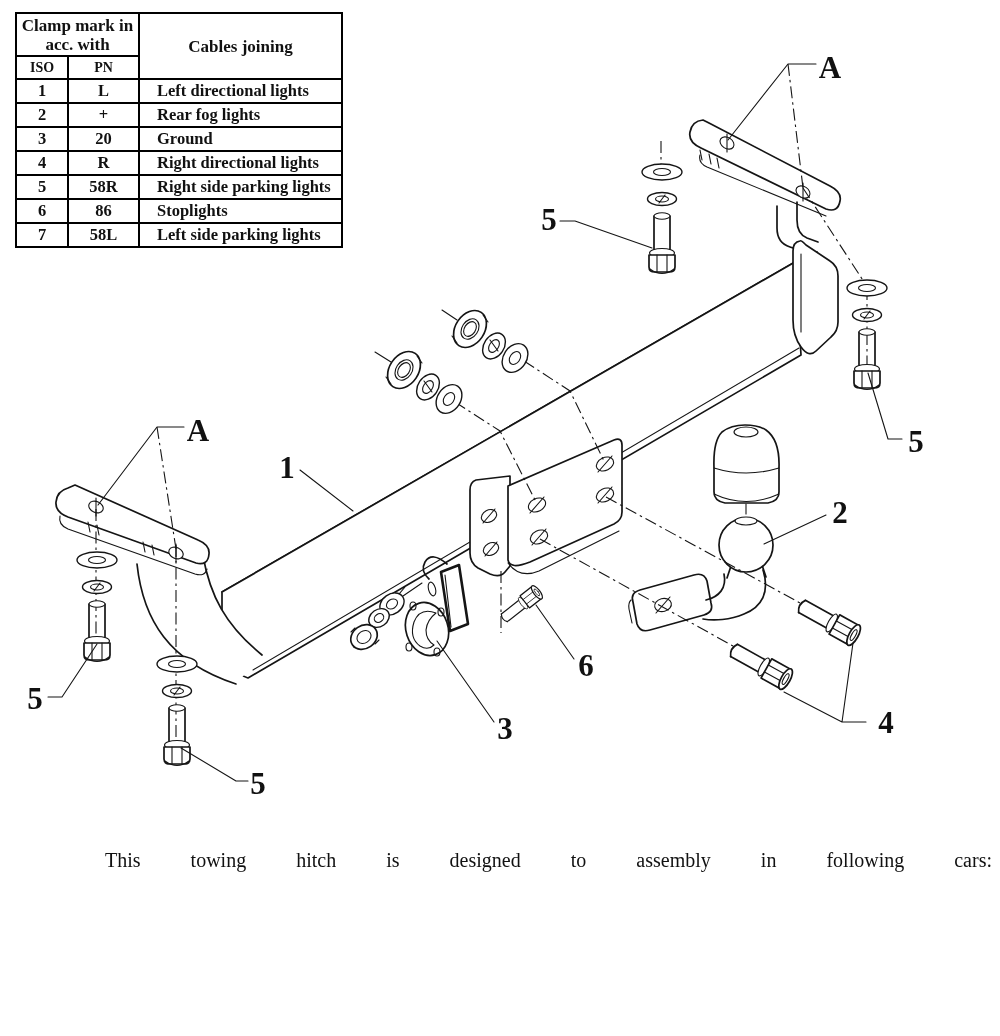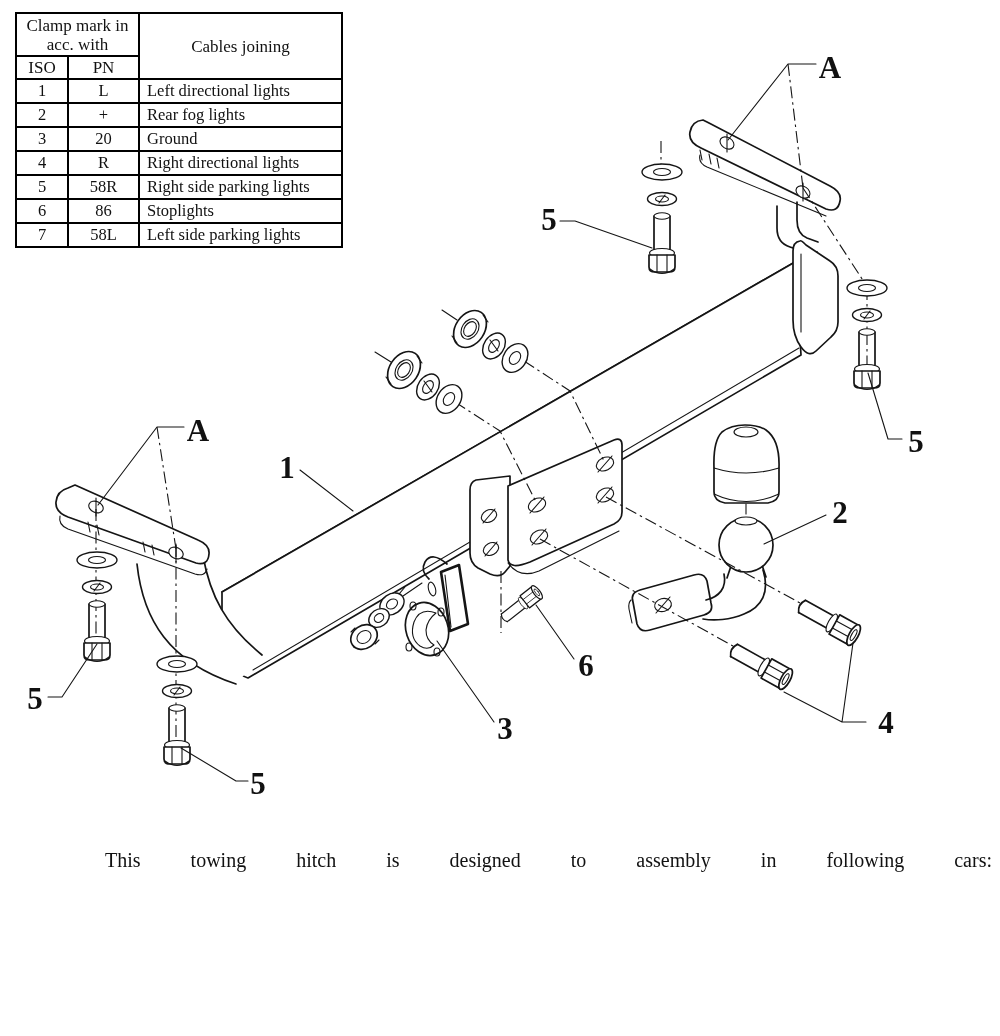--- a/index.html
+++ b/index.html
@@ -2,25 +2,25 @@
 <html><head>
 <meta charset="utf-8">
 <style>
   html,body{margin:0;padding:0;background:#fff;}
   .stage{position:relative;width:1000px;height:1036px;background:#fff;overflow:hidden;
          font-family:"Liberation Serif","DejaVu Serif",serif;color:#111;}
   svg{position:absolute;left:0;top:0;}
   
   .clamp-table{position:absolute;left:15px;top:12px;border-collapse:collapse;
                table-layout:fixed;width:326px;}
-  .clamp-table td{border:2px solid #000;font-weight:normal;text-align:center;
+  .clamp-table td{border:2px solid #000;font-weight:bold;text-align:center;
                   padding:0;line-height:20px;font-size:16.5px;height:22px;overflow:hidden;}
   .clamp-table td.ch{font-size:17px;line-height:19px;height:41px;}
-  .clamp-table td.sh{font-size:17px;height:21px;margin-left:13px;}
-  .clamp-table td.lft{text-align:left;padding-left:7px;}
+  .clamp-table td.sh{font-size:14px;height:21px;margin-left:13px;}
+  .clamp-table td.lft{text-align:left;padding-left:17px;}
   
   .tk{stroke:#151515;stroke-width:1.7;fill:none;stroke-linecap:round;stroke-linejoin:round;}
   .tn{stroke:#151515;stroke-width:1.1;fill:none;stroke-linecap:round;stroke-linejoin:round;}
   .md{stroke:#151515;stroke-width:1.4;fill:none;stroke-linecap:round;stroke-linejoin:round;}
   .hv{stroke:#151515;stroke-width:2.6;fill:none;stroke-linejoin:round;}
   .dd{stroke:#151515;stroke-width:1.1;fill:none;stroke-dasharray:12 4 2.5 4;}
   .wf{fill:#fff;}
   .lbl{font-family:"Liberation Serif","DejaVu Serif",serif;font-weight:bold;
        font-size:31px;fill:#111;text-anchor:middle;}
   

